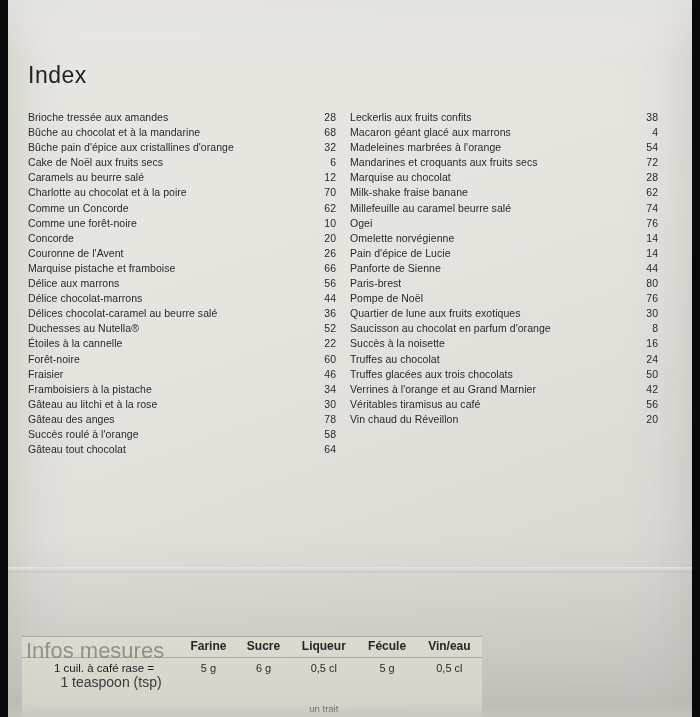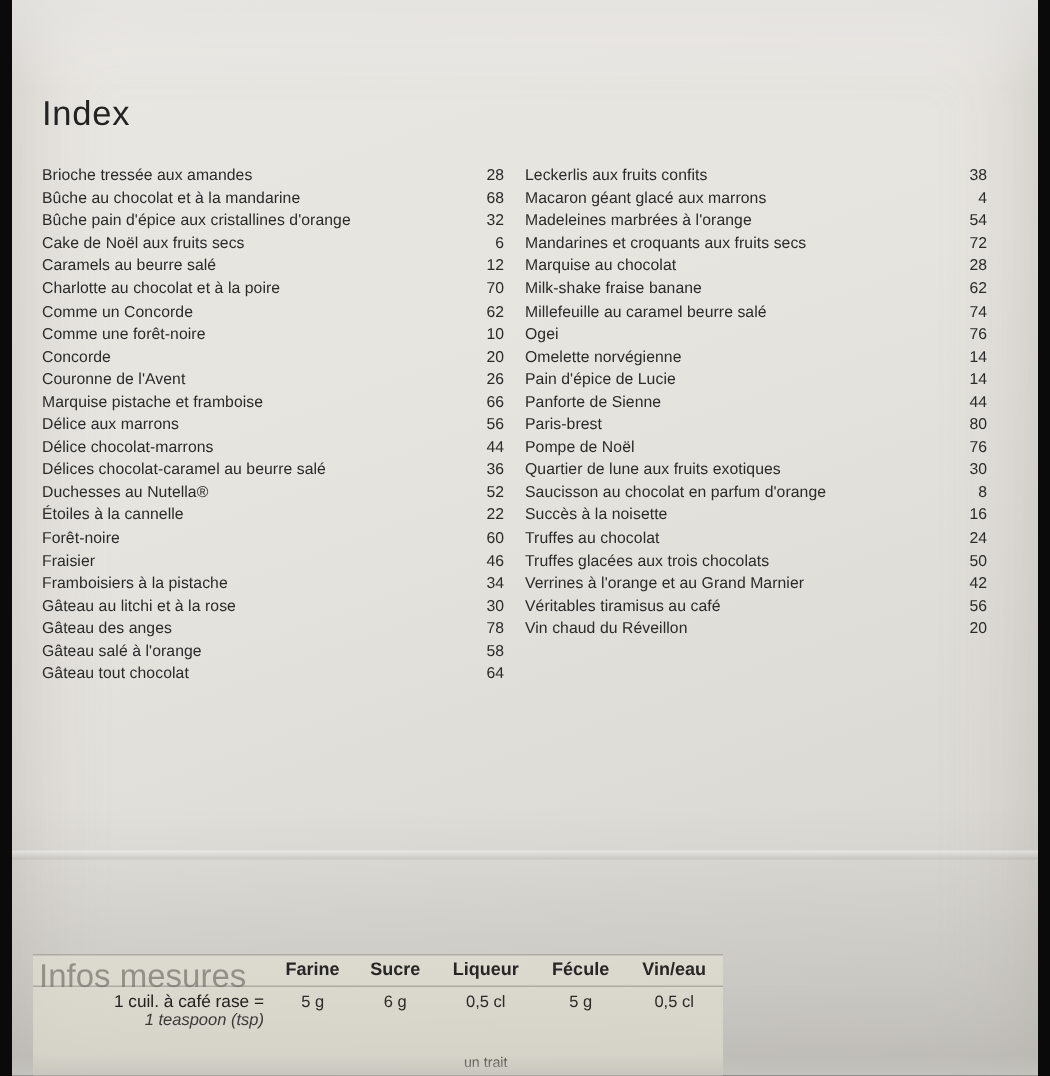--- a/index.html
+++ b/index.html
@@ -117,26 +117,26 @@
   table.measures th.rowhead-blank {
     width: 150px;
   }
   table.measures td {
     text-align: center;
     padding: 4px 4px;
     vertical-align: top;
     font-size: 11px;
   }
   table.measures td.rowhead {
-    text-align: right;
+    text-align: center;
     padding-left: 10px;
     font-size: 11.5px;
   }
   .rowhead .main { display: block; color: #202020; }
-  .rowhead .sub { display: block; padding-left: 14px; font-size: 11px; color: #3a3a3a; font-style: italic; }
+  .rowhead .sub { display: block; padding-left: 14px; font-size: 14px; color: #3a3a3a; }
   .cell .sub2 { display: block; font-size: 9.5px; color: #3a3a3a; margin-top: 29px; }
   .hline {
     border-top: 1px solid rgba(120,118,110,0.45);
   }
   .clip-bottom {
     position: absolute; left: 0; bottom: 0; width: 100%; height: 14px;
     background: linear-gradient(to bottom, rgba(214,212,207,0), rgba(198,196,190,0.85));
     pointer-events: none;
   }
 </style>
@@ -228,21 +228,21 @@
         </div>
       <div class="entry">
           <span class="name">Gâteau au litchi et à la rose</span>
           <span class="page-num">30</span>
         </div>
       <div class="entry">
           <span class="name">Gâteau des anges</span>
           <span class="page-num">78</span>
         </div>
       <div class="entry">
-          <span class="name">Gâteau salé à l'orange</span>
+          <span class="name">Succès roulé à l'orange</span>
           <span class="page-num">58</span>
         </div>
       <div class="entry">
           <span class="name">Gâteau tout chocolat</span>
           <span class="page-num">64</span>
         </div>
     </div>
 
     <div class="col right">
       <div class="entry">

